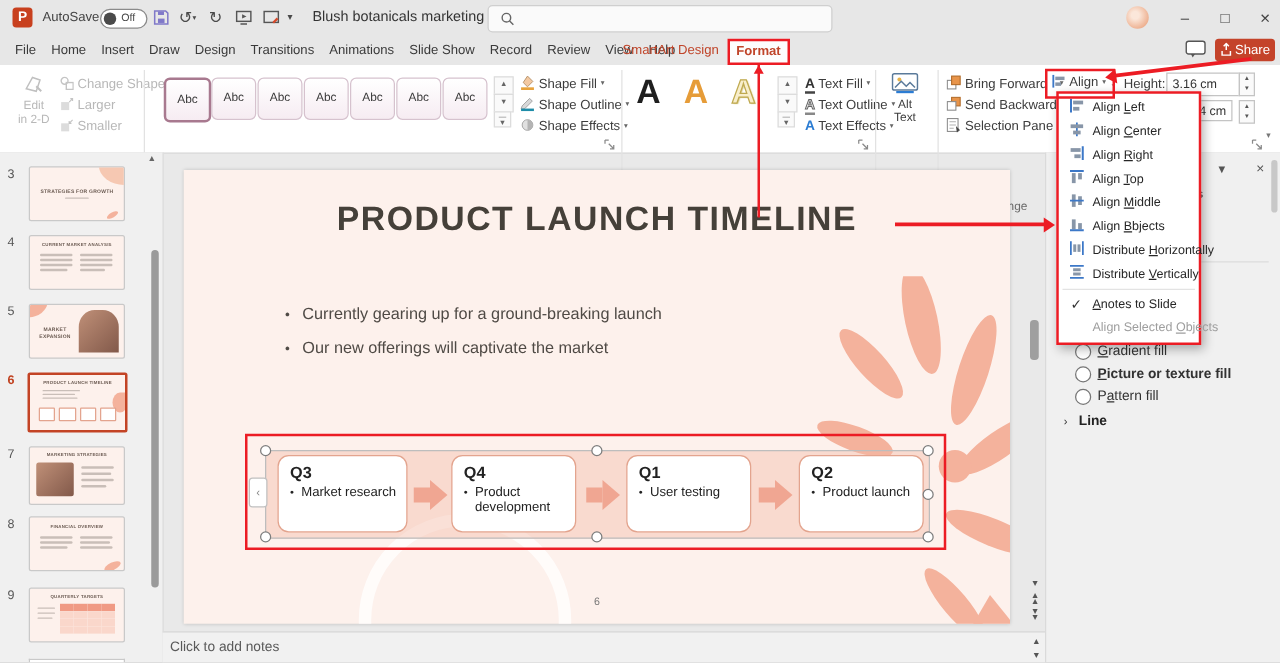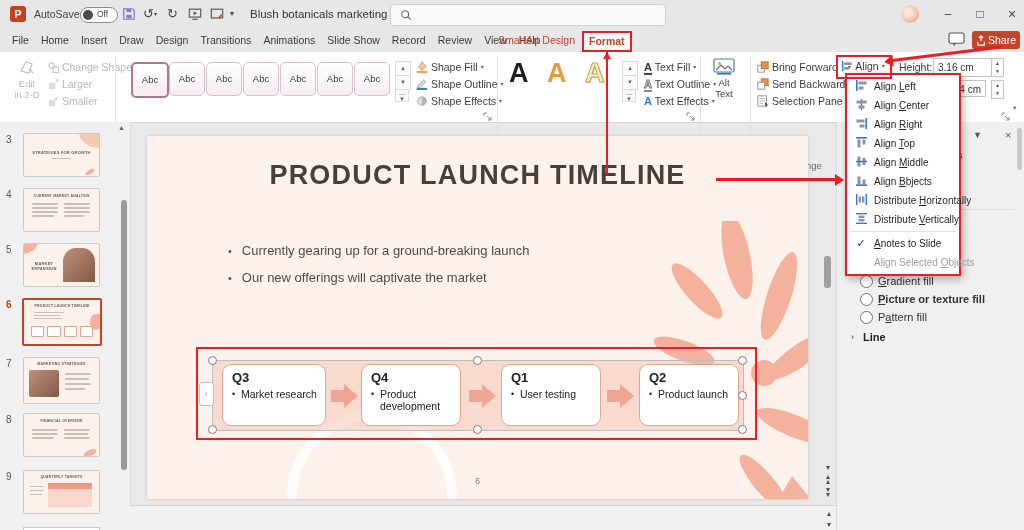--- a/index.html
+++ b/index.html
@@ -528,20 +528,21 @@
 
     <div class="ab pagenum">6</div>
   </div>
 
   <div class="ab sc-thumb" style="left:824px;top:256px;width:7px;height:32px;"></div>
   <div class="ab sc-ico" style="left:823px;top:464px;">▼</div>
   <div class="ab sc-ico" style="left:823px;top:474px;line-height:5px;">▲<br>▲</div>
   <div class="ab sc-ico" style="left:823px;top:487px;line-height:5px;">▼<br>▼</div>
 
   <div class="ab notesbar">
+    <span class="ab notes-txt">Click to add notes</span>
     <span class="ab sc-ico" style="left:694px;top:4px;">▲</span>
     <span class="ab sc-ico" style="left:694px;top:15px;">▼</span>
   </div>
 
   <div class="ab pane">
     <span class="ab pane-ico" style="left:136px;top:8px;font-size:9px;">▼</span>
     <span class="ab pane-ico" style="left:168px;top:7px;">×</span>
     <span class="ab" style="left:120px;top:28px;font-size:10px;font-weight:bold;color:#333;">s</span>
     <div class="ab" style="left:122px;top:87px;width:56px;height:1px;background:#dcdcdc;"></div>
 

